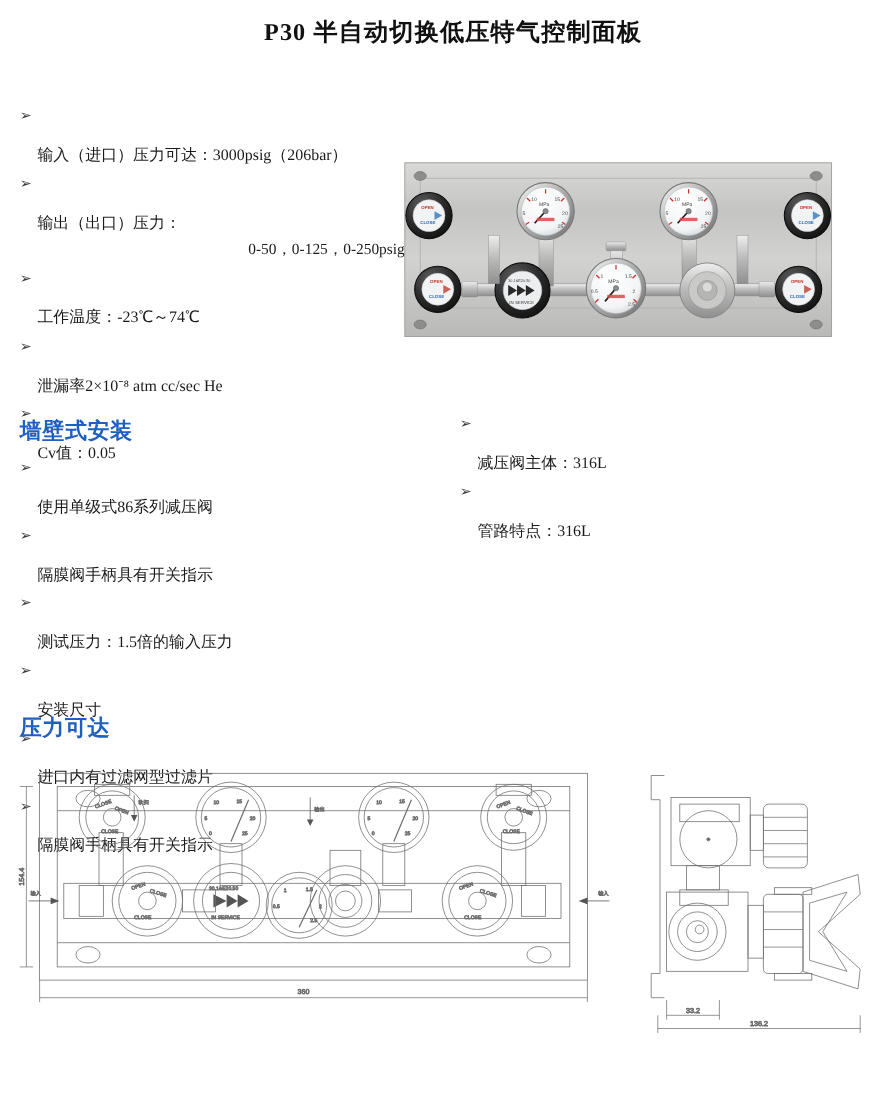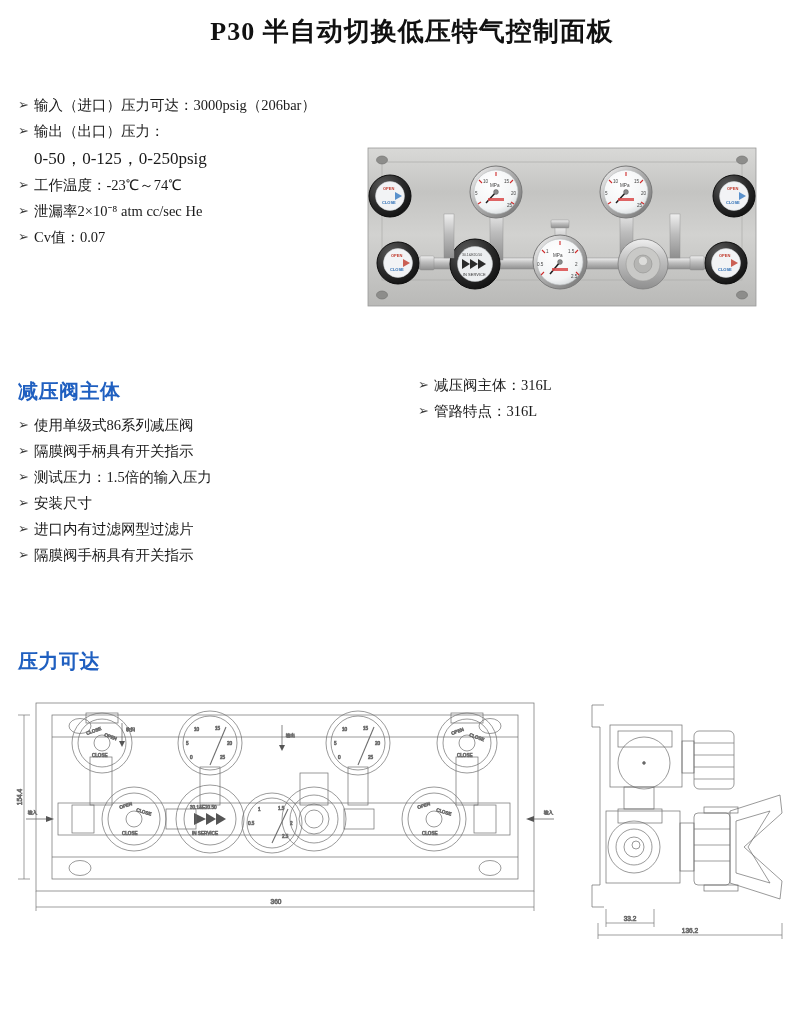--- a/index.html
+++ b/index.html
@@ -9,21 +9,21 @@
     font-family:"Liberation Serif", serif;
     color:#231f20;
     position:relative;
     overflow:hidden;
   }
   .page { position:relative; width:800px; height:1010px; }
 
   
   .title {
     text-align:center;
-    font-size:26px;
+    font-size:22px;
     font-weight:bold;
     letter-spacing:1px;
     padding-top:14px;
     color:#111111;
     font-family:"Liberation Serif", serif;
     padding-left:24px;
   }
 
   
   .heading {
@@ -44,26 +44,27 @@
     margin-bottom:11px;
     color:#1a1a1a;
   }
   ul.bullets li .bullet {
     flex:0 0 auto;
     width:16px;
     color:#3b3b3b;
     font-size:13px;
     line-height:1.15;
   }
-  ul.bullets li .btext { flex:1 1 auto; }
+  ul.bullets li .btext { flex:1 1 auto;margin-top:36px; }
   .subline {
-    font-size:17px;
+    font-size:14px;
     margin:0 0 11px 16px;
     line-height:1.0;
     color:#1a1a1a;
+    text-align:right;
   }
 
   
   .spec-block { position:absolute; left:18px; top:98px; width:350px; }
   .spec-block .heading { display:block; margin-bottom:13px; }
 
   
   .photo-wrap { position:absolute; left:362px; top:140px; width:400px; height:175px; }
 
   
@@ -103,21 +104,21 @@
       <li>
         <span class="bullet">➢</span>
         <span class="btext">工作温度：-23℃～74℃</span>
       </li>
       <li>
         <span class="bullet">➢</span>
         <span class="btext">泄漏率2×10⁻⁸  atm cc/sec He</span>
       </li>
       <li>
         <span class="bullet">➢</span>
-        <span class="btext">Cv值：0.07</span>
+        <span class="btext">Cv值：0.05</span>
       </li>
     </ul>
   </div>
 
   <div class="photo-wrap">
     <svg width="400" height="175" viewBox="0 0 400 175">
       <defs>
         <linearGradient id="plate" x1="0" y1="0" x2="0" y2="1">
           <stop offset="0%" stop-color="#d9d9d7"></stop>
           <stop offset="28%" stop-color="#c4c4c2"></stop>
@@ -271,21 +272,21 @@
 
       <rect x="189" y="80" width="18" height="8" rx="1" fill="url(#steel)" stroke="#8a8a8a" stroke-width="0.4"></rect>
       <rect x="58" y="116" width="14" height="14" rx="1" fill="url(#steel)" stroke="#8a8a8a" stroke-width="0.4"></rect>
       <rect x="328" y="116" width="14" height="14" rx="1" fill="url(#steel)" stroke="#8a8a8a" stroke-width="0.4"></rect>
       <rect x="82" y="74" width="10" height="44" fill="url(#steel)" stroke="#8a8a8a" stroke-width="0.4"></rect>
       <rect x="308" y="74" width="10" height="44" fill="url(#steel)" stroke="#8a8a8a" stroke-width="0.4"></rect>
     </svg>
   </div>
 
   <div class="features">
-    <span class="heading">减压阀主体</span>
+    <span class="heading">墙壁式安装</span>
     <ul class="bullets">
       <li>
         <span class="bullet">➢</span>
         <span class="btext">使用单级式86系列减压阀</span>
       </li>
       <li>
         <span class="bullet">➢</span>
         <span class="btext">隔膜阀手柄具有开关指示</span>
       </li>
       <li>

